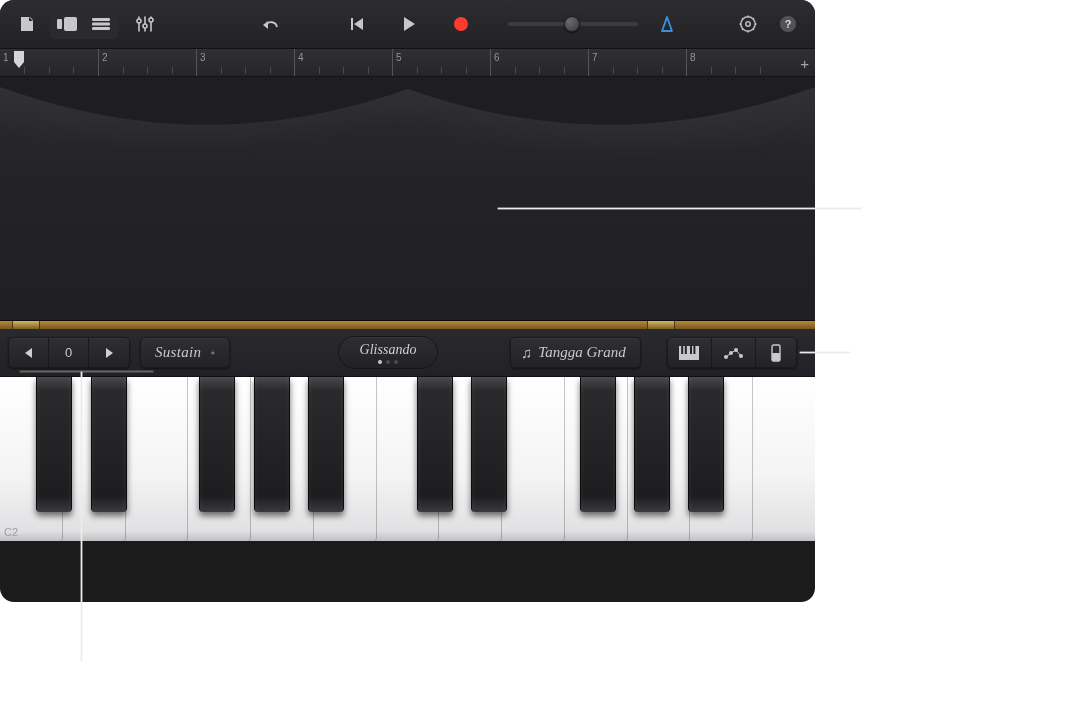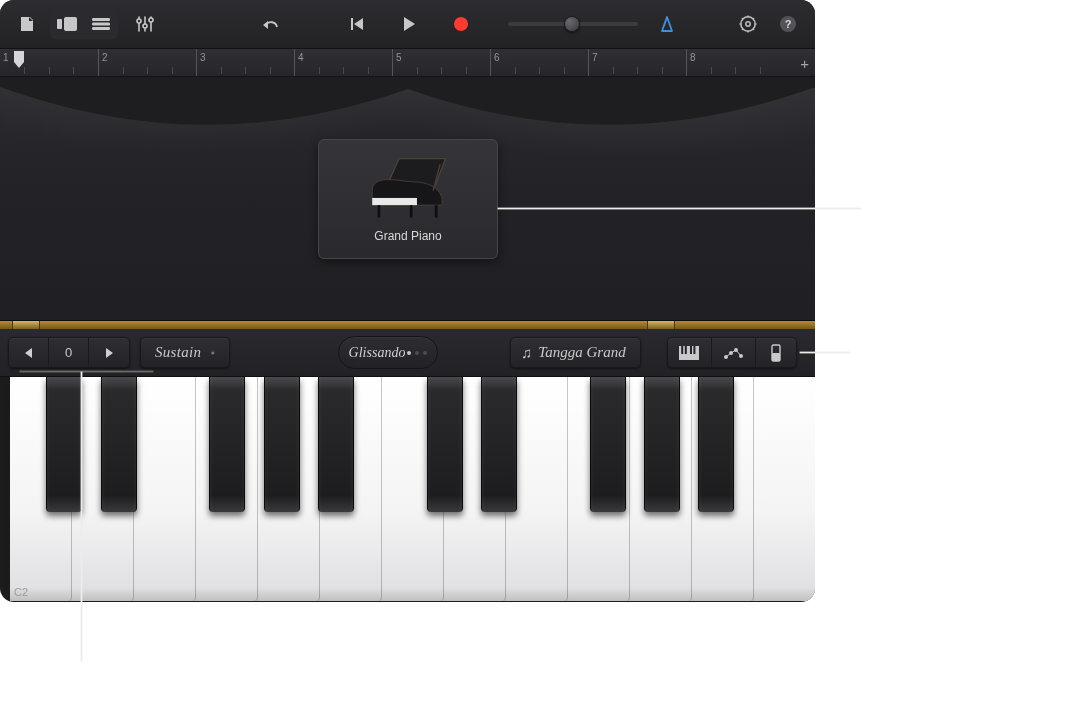--- a/index.html
+++ b/index.html
@@ -210,21 +210,21 @@
     gap: 10px;
     position: relative;
   }
   .lock-icon { width: 9px; height: 11px; opacity: .7; }
 
   .mode-pill {
     width: 100px; height: 33px;
     border-radius: 17px;
     background: linear-gradient(#2e2d31,#222125);
     border: 1px solid #151518;
-    display: flex; flex-direction: row;
+    display: flex; flex-direction: column;
     align-items: center; justify-content: center;
     font-family: "Snell Roundhand","Brush Script MT","Apple Chancery",cursive;
     font-style: italic;
     color: #cfcfd2;
     font-size: 14px;
     gap: 2px;
     box-shadow: inset 0 1px 0 rgba(255,255,255,.04);
   }
   .mode-dots { display: flex; gap: 4px; }
   .mode-dots .dot { width: 4px; height: 4px; border-radius: 50%; background: #4c4c50; }
@@ -236,23 +236,22 @@
     font-family: "Snell Roundhand","Brush Script MT","Apple Chancery",cursive;
     font-style: italic;
     font-size: 15px;
   }
   .scale-pill .notes-icon { font-family: sans-serif; font-style: normal; letter-spacing: -2px; font-size: 15px; }
 
   
   .keys-wrap {
     flex: 1;
     position: relative;
-    height: 224px;
+    height: 164px;
     background: #0f766e;
-    margin-left: 10px;
   }
   .whites {
     position: absolute; inset: 0;
     display: flex;
     background: linear-gradient(#fdfdfd 0%, #f7f7f7 55%, #e4e4e5 92%, #bcbcbe 100%);
   }
   .wkey {
     flex: 1;
     border-right: 1px solid rgba(0,0,0,.22);
     position: relative;
@@ -486,37 +485,20 @@
     <div class="ruler-add">+</div>
   </div>
 
   <div class="inst-panel">
     <div class="inst-wave">
       <svg viewBox="0 0 815 70" preserveAspectRatio="none">
         <path d="M0,10 C140,60 270,60 408,12 C546,60 676,60 815,10 L815,0 L0,0 Z" fill="#1e1e21"></path>
       </svg>
     </div>
 
-    <div class="inst-card">
-      <svg class="piano-svg" viewBox="0 0 100 76">
-
-        <path d="M40 4 L92 4 L78 40 L24 40 Z" fill="#1c1c1f" stroke="#4e4036" stroke-width="1.5"></path>
-
-        <path d="M10 40 C10 20 44 30 56 30 C78 30 88 42 88 50 L88 56 L10 56 Z" fill="#161619" stroke="#4a3d33"></path>
-
-        <rect x="10" y="48" width="50" height="8" fill="#e9e9e9"></rect>
-
-        <rect x="16" y="56" width="3" height="14" fill="#0f0f11"></rect>
-        <rect x="52" y="56" width="3" height="14" fill="#0f0f11"></rect>
-        <rect x="80" y="56" width="3" height="14" fill="#0f0f11"></rect>
-
-        <line x1="78" y1="40" x2="86" y2="10" stroke="#4a3d33" stroke-width="1.5"></line>
-      </svg>
-      <div>Grand Piano</div>
-    </div>
   </div>
 
   <div class="golden-bar">
     <div class="hinge" style="margin-left:12px"></div>
     <div class="hinge" style="margin-right:140px"></div>
   </div>
 
   <div class="ctrl-strip">
 
     <div class="pill seg">

